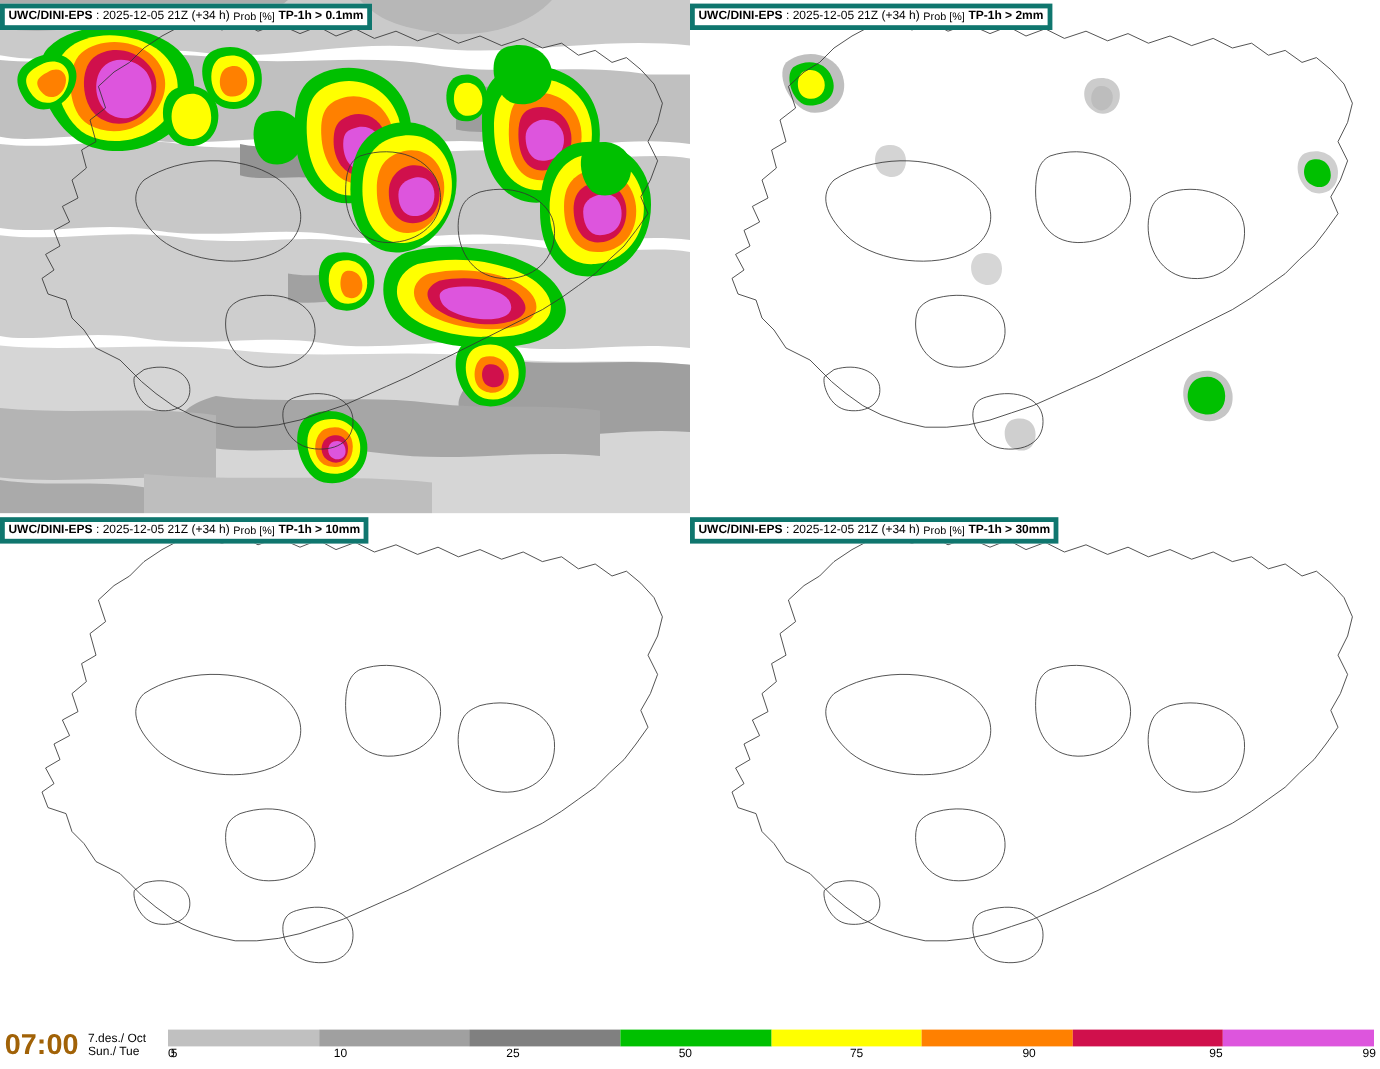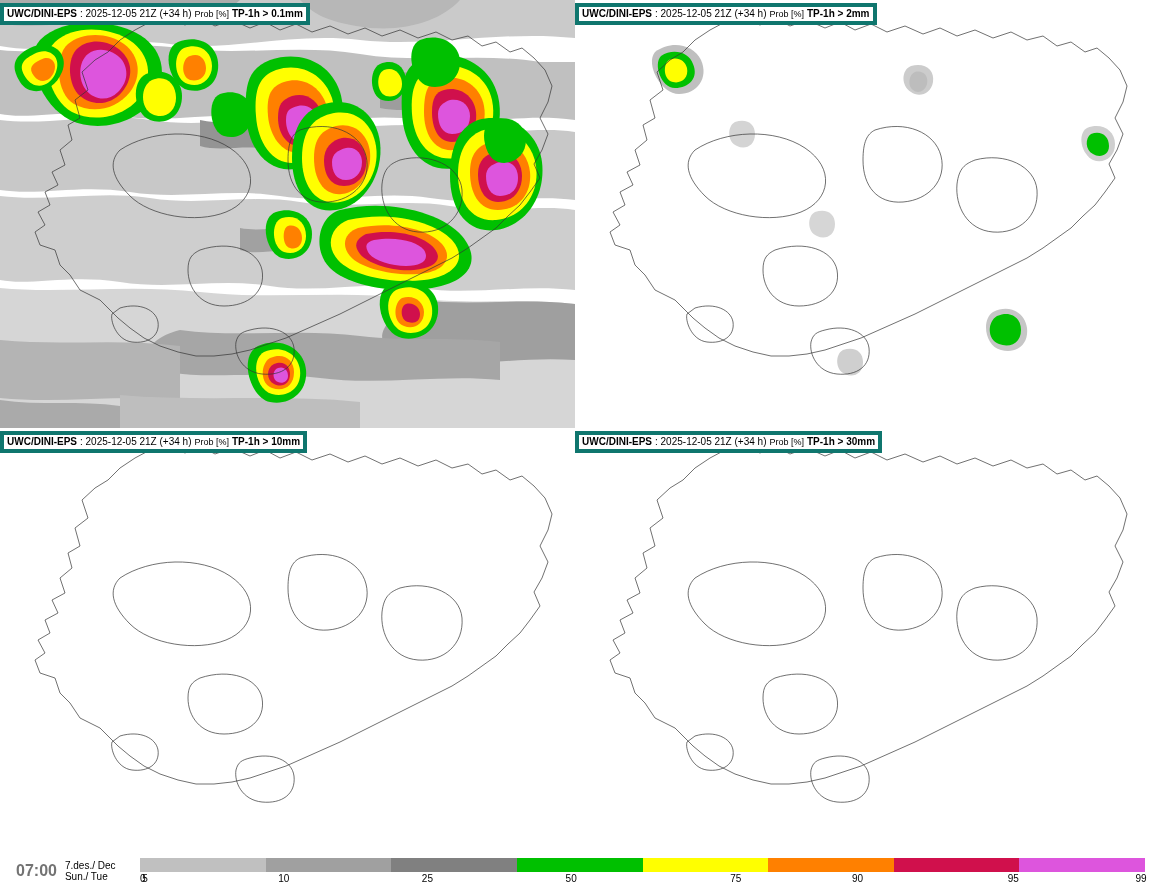--- a/index.html
+++ b/index.html
@@ -79,24 +79,24 @@
   .time-box {
     position: absolute;
     left: 0;
     top: 0;
     width: 140px;
     height: 30px;
     display: flex;
     align-items: center;
   }
   .time-big {
-    font-size: 16px;
+    font-size: 24px;
     font-weight: bold;
-    color: #737373;
-    margin-left: 16px;
+    color: #a16207;
+    margin-left: 4px;
   }
   .time-dates {
     margin-left: 8px;
     font-size: 10px;
     line-height: 11px;
     color: #000;
   }
   .cbar-wrap {
     position: absolute;
     left: 140px;
@@ -357,40 +357,40 @@
       <span class="t-var">Prob [%]</span>
       <span class="t-thresh">TP-1h &gt; 30mm</span>
     </div>
   </div>
 </div>
 
 <div class="bottom">
   <div class="time-box">
     <div class="time-big">07:00</div>
     <div class="time-dates">
-      <div>7.des./ Dec</div>
+      <div>7.des./ Oct</div>
       <div>Sun./ Tue</div>
     </div>
   </div>
   <div class="cbar-wrap">
     <div class="cbar" id="cbar">
         <div class="seg" style="background: rgb(192, 192, 192);"></div>
         <div class="seg" style="background: rgb(160, 160, 160);"></div>
         <div class="seg" style="background: rgb(128, 128, 128);"></div>
         <div class="seg" style="background: rgb(0, 192, 0);"></div>
         <div class="seg" style="background: rgb(255, 255, 0);"></div>
         <div class="seg" style="background: rgb(255, 128, 0);"></div>
         <div class="seg" style="background: rgb(208, 16, 76);"></div>
         <div class="seg" style="background: rgb(221, 85, 221);"></div>
       </div>
     <div class="tick0">0</div>
     <div class="cbar-ticks" id="cbar-ticks">
         <div class="tick" style="left: 0.5%;">5</div>
         <div class="tick" style="left: 14.3%;">10</div>
         <div class="tick" style="left: 28.6%;">25</div>
         <div class="tick" style="left: 42.9%;">50</div>
-        <div class="tick" style="left: 57.1%; margin-left: 22px;">75</div>
+        <div class="tick" style="left: 57.1%;">75</div>
         <div class="tick" style="left: 71.4%; text-align: center;">90</div>
         <div class="tick" style="left: 85.7%; padding-left: 24px;">95</div>
         <div class="tick" style="left: 99.6%;">99</div>
       </div>
   </div>
 </div>
 
 </body></html>

